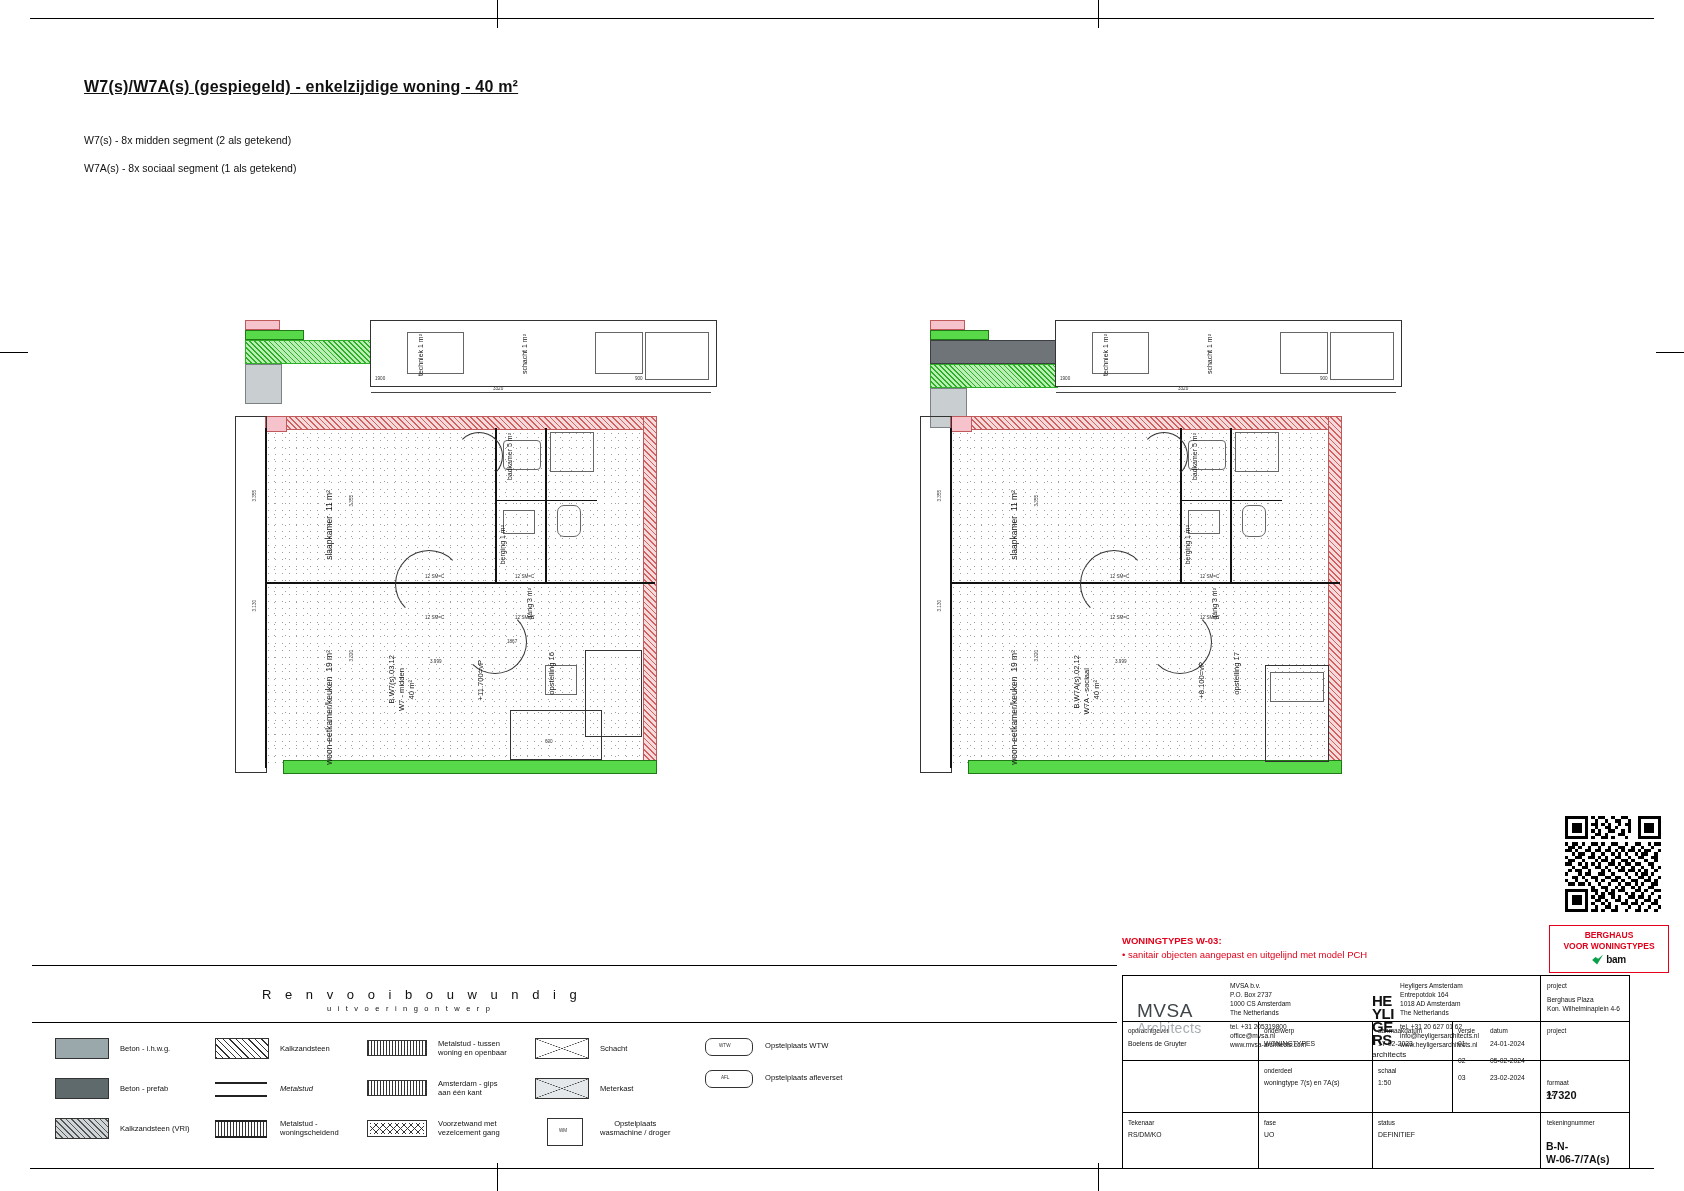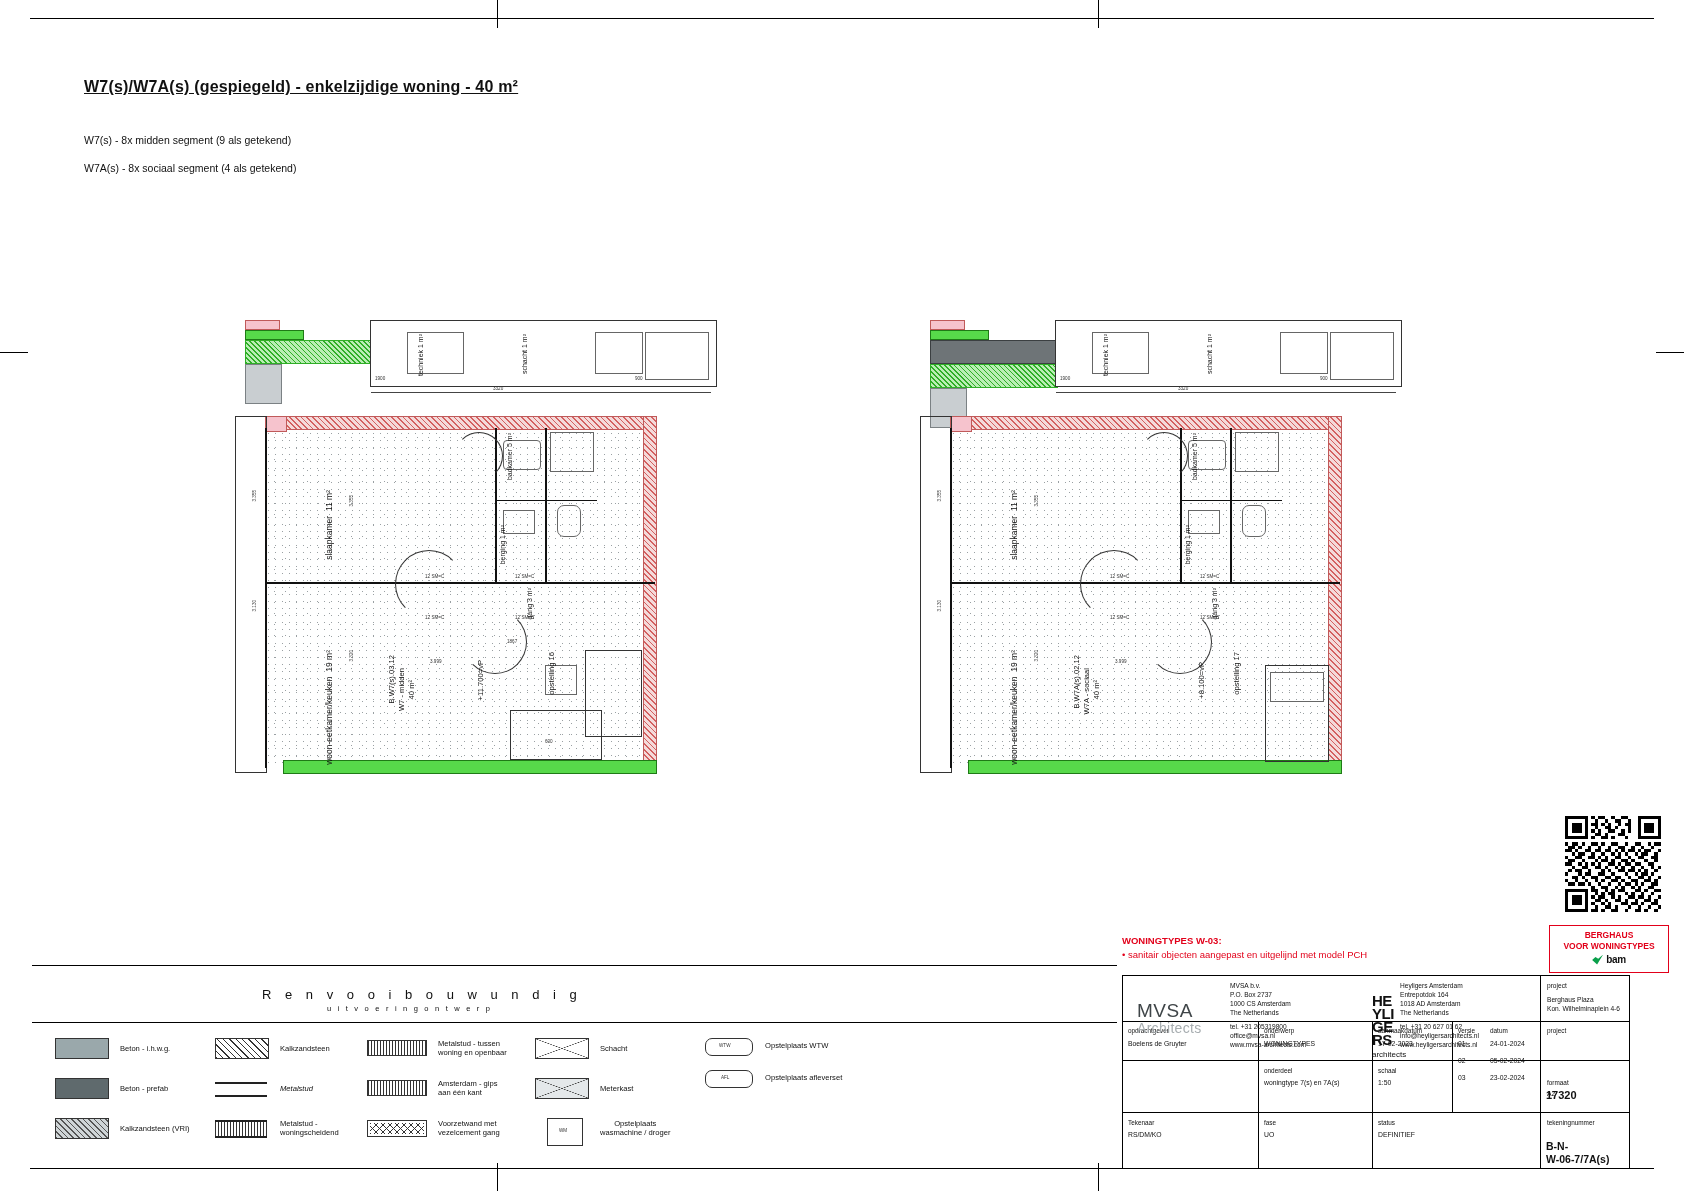--- a/index.html
+++ b/index.html
@@ -112,22 +112,22 @@
   <div class="crop-line" style="left:497px;top:1163px;width:1px;height:28px;"></div>
   <div class="crop-line" style="left:1098px;top:1163px;width:1px;height:28px;"></div>
   <div class="crop-line" style="left:0;top:352px;width:28px;height:1px;"></div>
   <div class="crop-line" style="left:1656px;top:352px;width:28px;height:1px;"></div>
   <div class="crop-line" style="left:30px;top:18px;width:1624px;height:1px;background:#000;"></div>
   <div class="crop-line" style="left:30px;top:1168px;width:1624px;height:1px;background:#000;"></div>
 
   <div class="main-title">
     <u>W7(s)/W7A(s) (gespiegeld) - enkelzijdige woning - 40 m²</u>
   </div>
-  <div class="sub-note" style="left:84px;top:134px;">W7(s) - 8x midden segment (9 als getekend)</div>
-  <div class="sub-note" style="left:84px;top:162px;">W7A(s) - 8x sociaal segment (4 als getekend)</div>
+  <div class="sub-note" style="left:84px;top:134px;">W7(s) - 8x midden segment (2 als getekend)</div>
+  <div class="sub-note" style="left:84px;top:162px;">W7A(s) - 8x sociaal segment (1 als getekend)</div>
 
   <div class="plan" style="left:245px;top:320px;width:480px;height:520px;">
 
     <div class="box-line" style="left:125px;top:0;width:345px;height:65px;background:#fff;"></div>
     <div class="pink-fill" style="left:126px;top:1px;width:33px;height:8px;"></div>
     <div class="green-band" style="left:160px;top:1px;width:57px;height:8px;"></div>
     <div class="green-hatch" style="left:218px;top:26px;width:126px;height:22px;"></div>
     <div class="lt-grey-fill" style="left:126px;top:10px;width:35px;height:38px;"></div>
     <div class="box-line2" style="left:162px;top:12px;width:55px;height:40px;"></div>
     <div class="box-line2" style="left:350px;top:12px;width:46px;height:40px;"></div>

